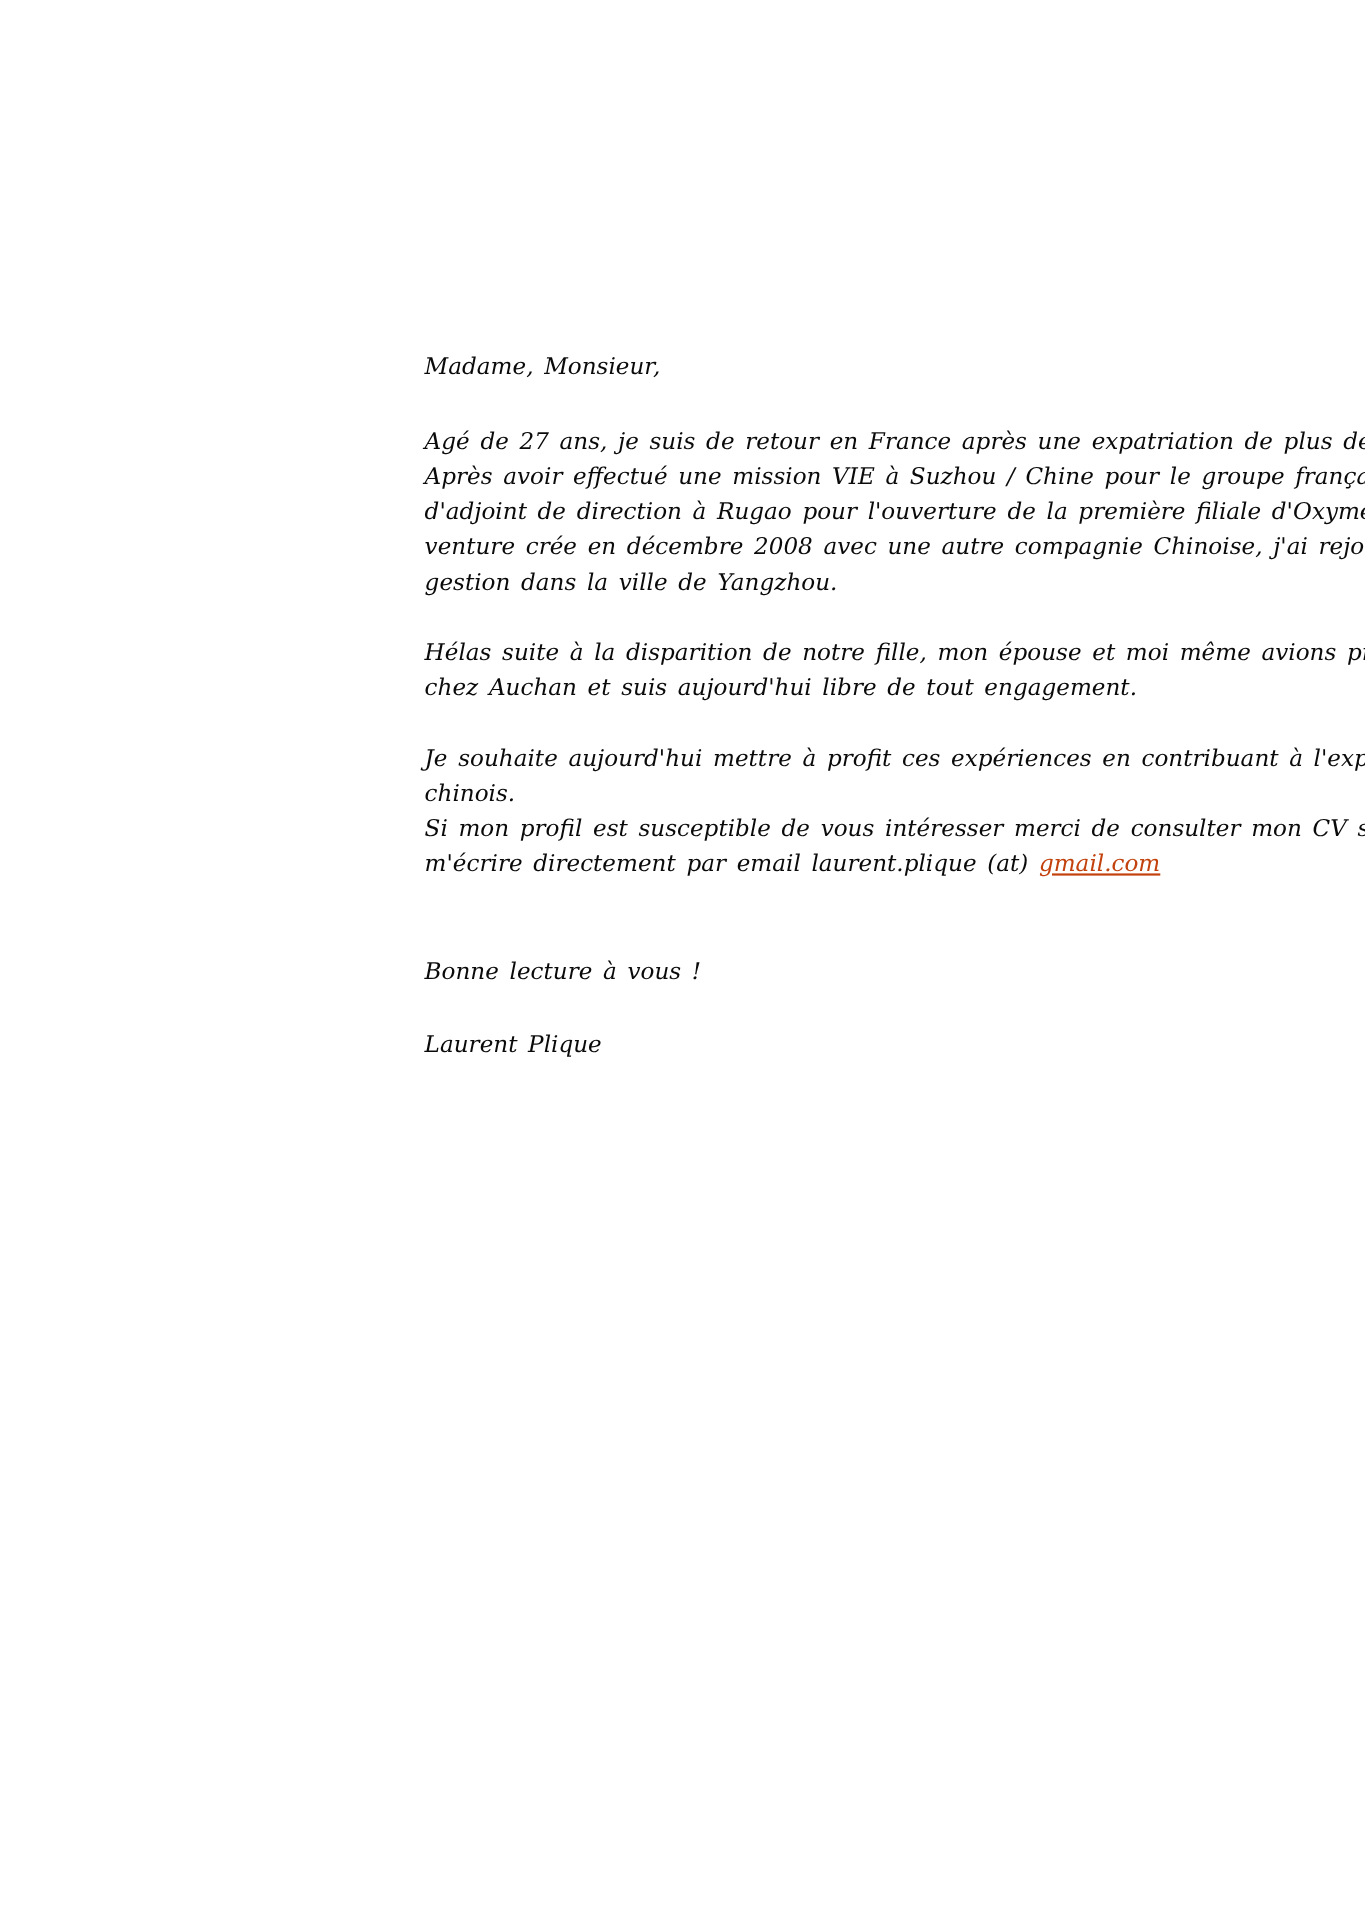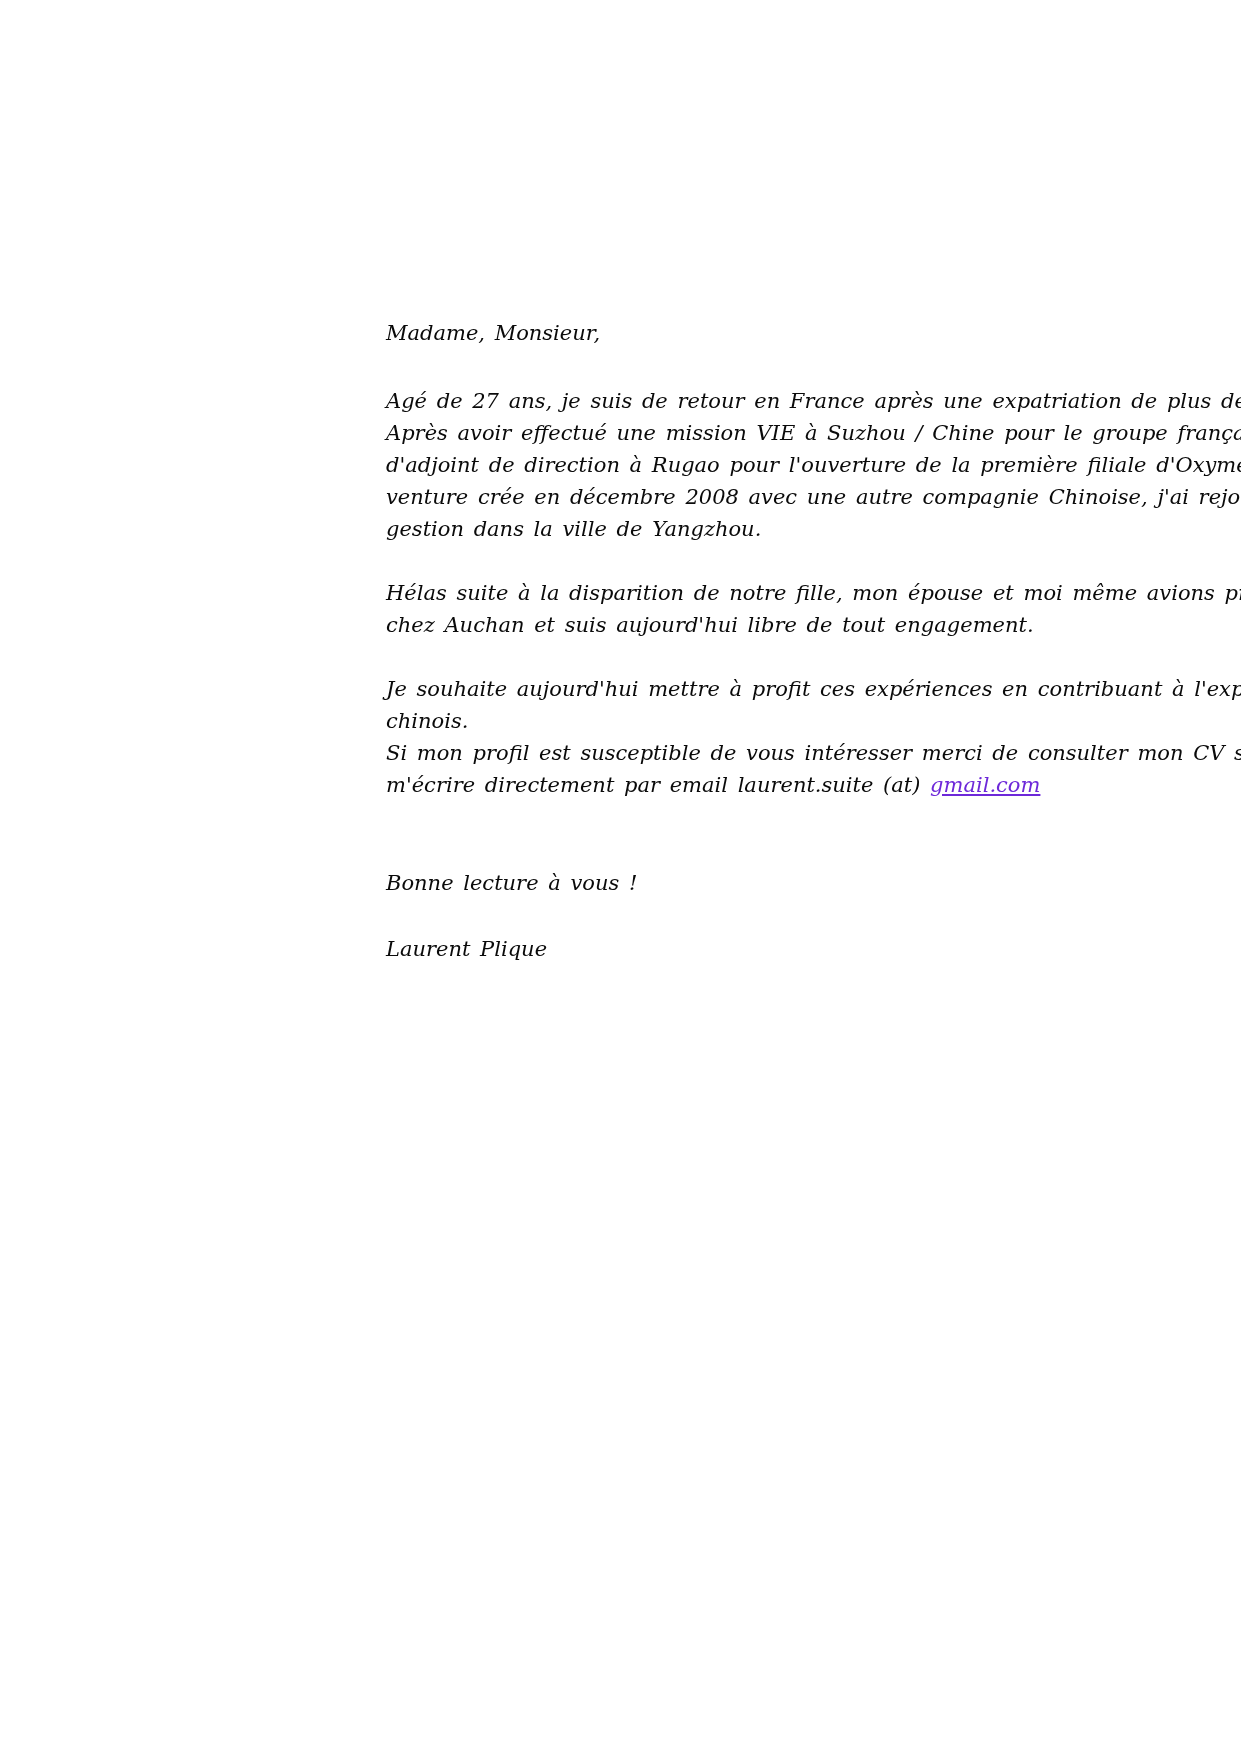--- a/index.html
+++ b/index.html
@@ -25,21 +25,21 @@
     line-height: 32px;
     height: 32px;
     word-spacing: 3px;
   }
   .spacer { width: 1px; }
   .h36 { height: 36px; }
   .h32 { height: 32px; }
   .h66 { height: 66px; }
   .h34 { height: 34px; }
   a.doc-link {
-    color: #6d28d9;
+    color: #c2410c;
     cursor: pointer;
   }
 </style>
 </head>
 <body>
 
 <div class="letter">
 
   <div class="line">Madame, Monsieur,</div>
 
@@ -54,21 +54,21 @@
   <div class="spacer h32"></div>
 
   <div class="line">Hélas suite à la disparition de notre fille, mon épouse et moi même avions pris la décision de q</div>
   <div class="line">chez Auchan et suis aujourd'hui libre de tout engagement.</div>
 
   <div class="spacer h32"></div>
 
   <div class="line">Je souhaite aujourd'hui mettre à profit ces expériences en contribuant à l'expansion commerci</div>
   <div class="line">chinois.</div>
   <div class="line"><span>Si mon profil est susceptible de vous intéresser merci de consulter mon CV sur viadeo </span></div>
-  <div class="line"><span>m'écrire directement par email laurent.suite (at) </span><a href="#" class="doc-link">gmail.com</a></div>
+  <div class="line"><span>m'écrire directement par email laurent.plique (at) </span><a href="#" class="doc-link">gmail.com</a></div>
 
   <div class="spacer h66"></div>
 
   <div class="line">Bonne lecture à vous !</div>
 
   <div class="spacer h34"></div>
 
   <div class="line">Laurent Plique</div>
 
 </div>

